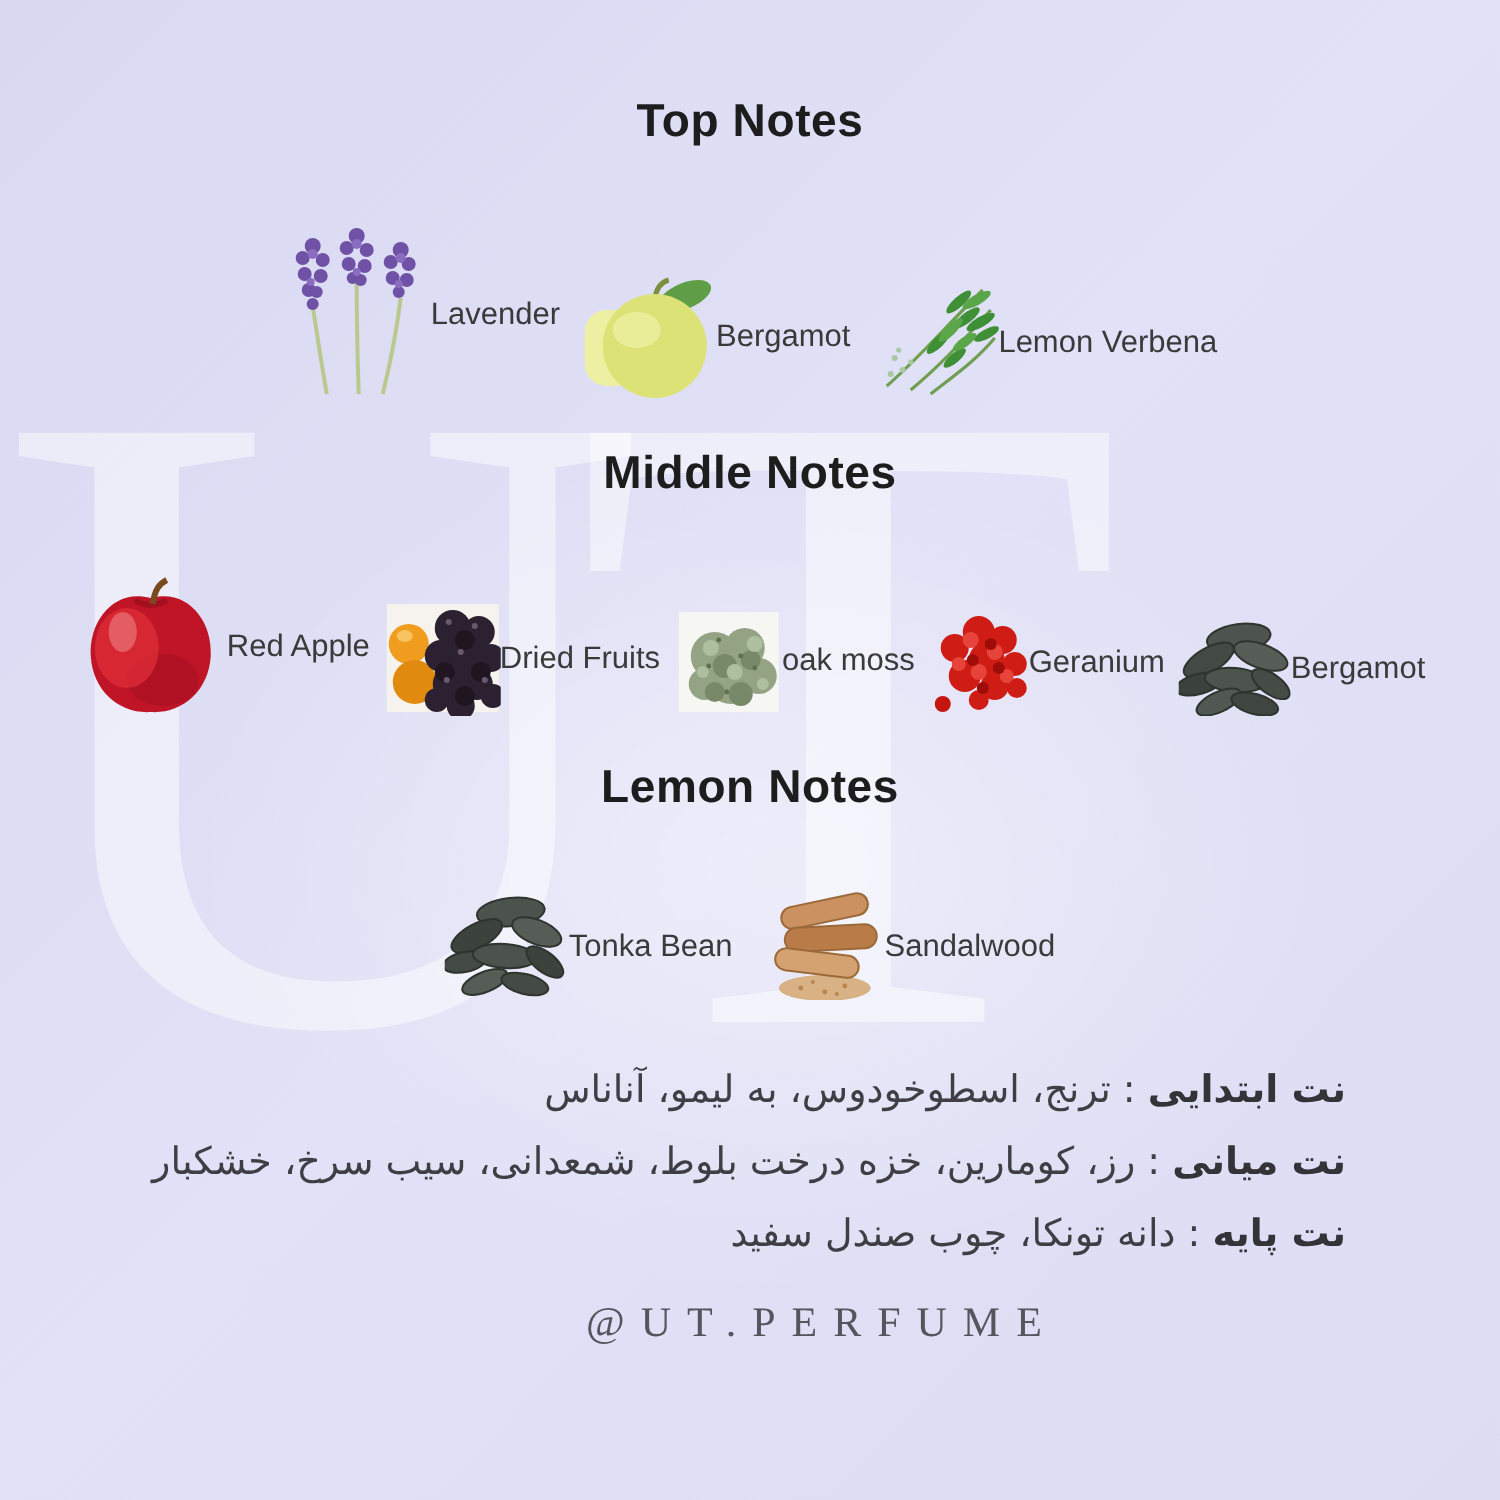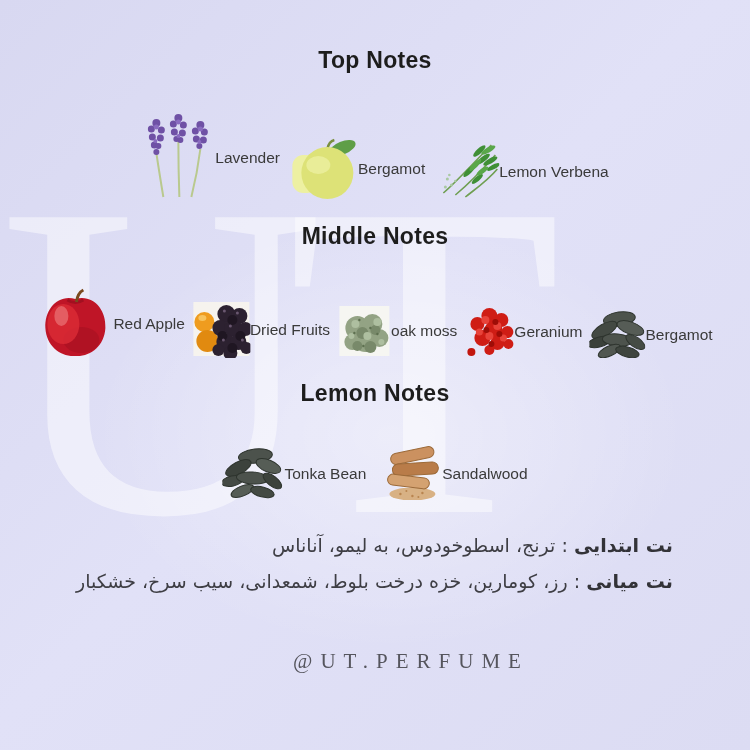--- a/index.html
+++ b/index.html
@@ -329,17 +329,18 @@
           </g>
         </svg>
       </span>
       <span class="lbl">Sandalwood</span>
     </div>
   </div>
 
   <div class="fa-block">
     <div><b>نت ابتدایی</b><span> : </span><span>ترنج، اسطوخودوس، به لیمو، آناناس</span></div>
     <div><b>نت میانی</b><span> : </span><span>رز، کومارین، خزه درخت بلوط، شمعدانی، سیب سرخ، خشکبار</span></div>
+    <div><b>نت پایه</b><span> : </span><span>دانه تونکا، چوب صندل سفید</span></div>
   </div>
 
   <div class="handle">@UT.PERFUME</div>
 
 </div>
 
 </body></html>

